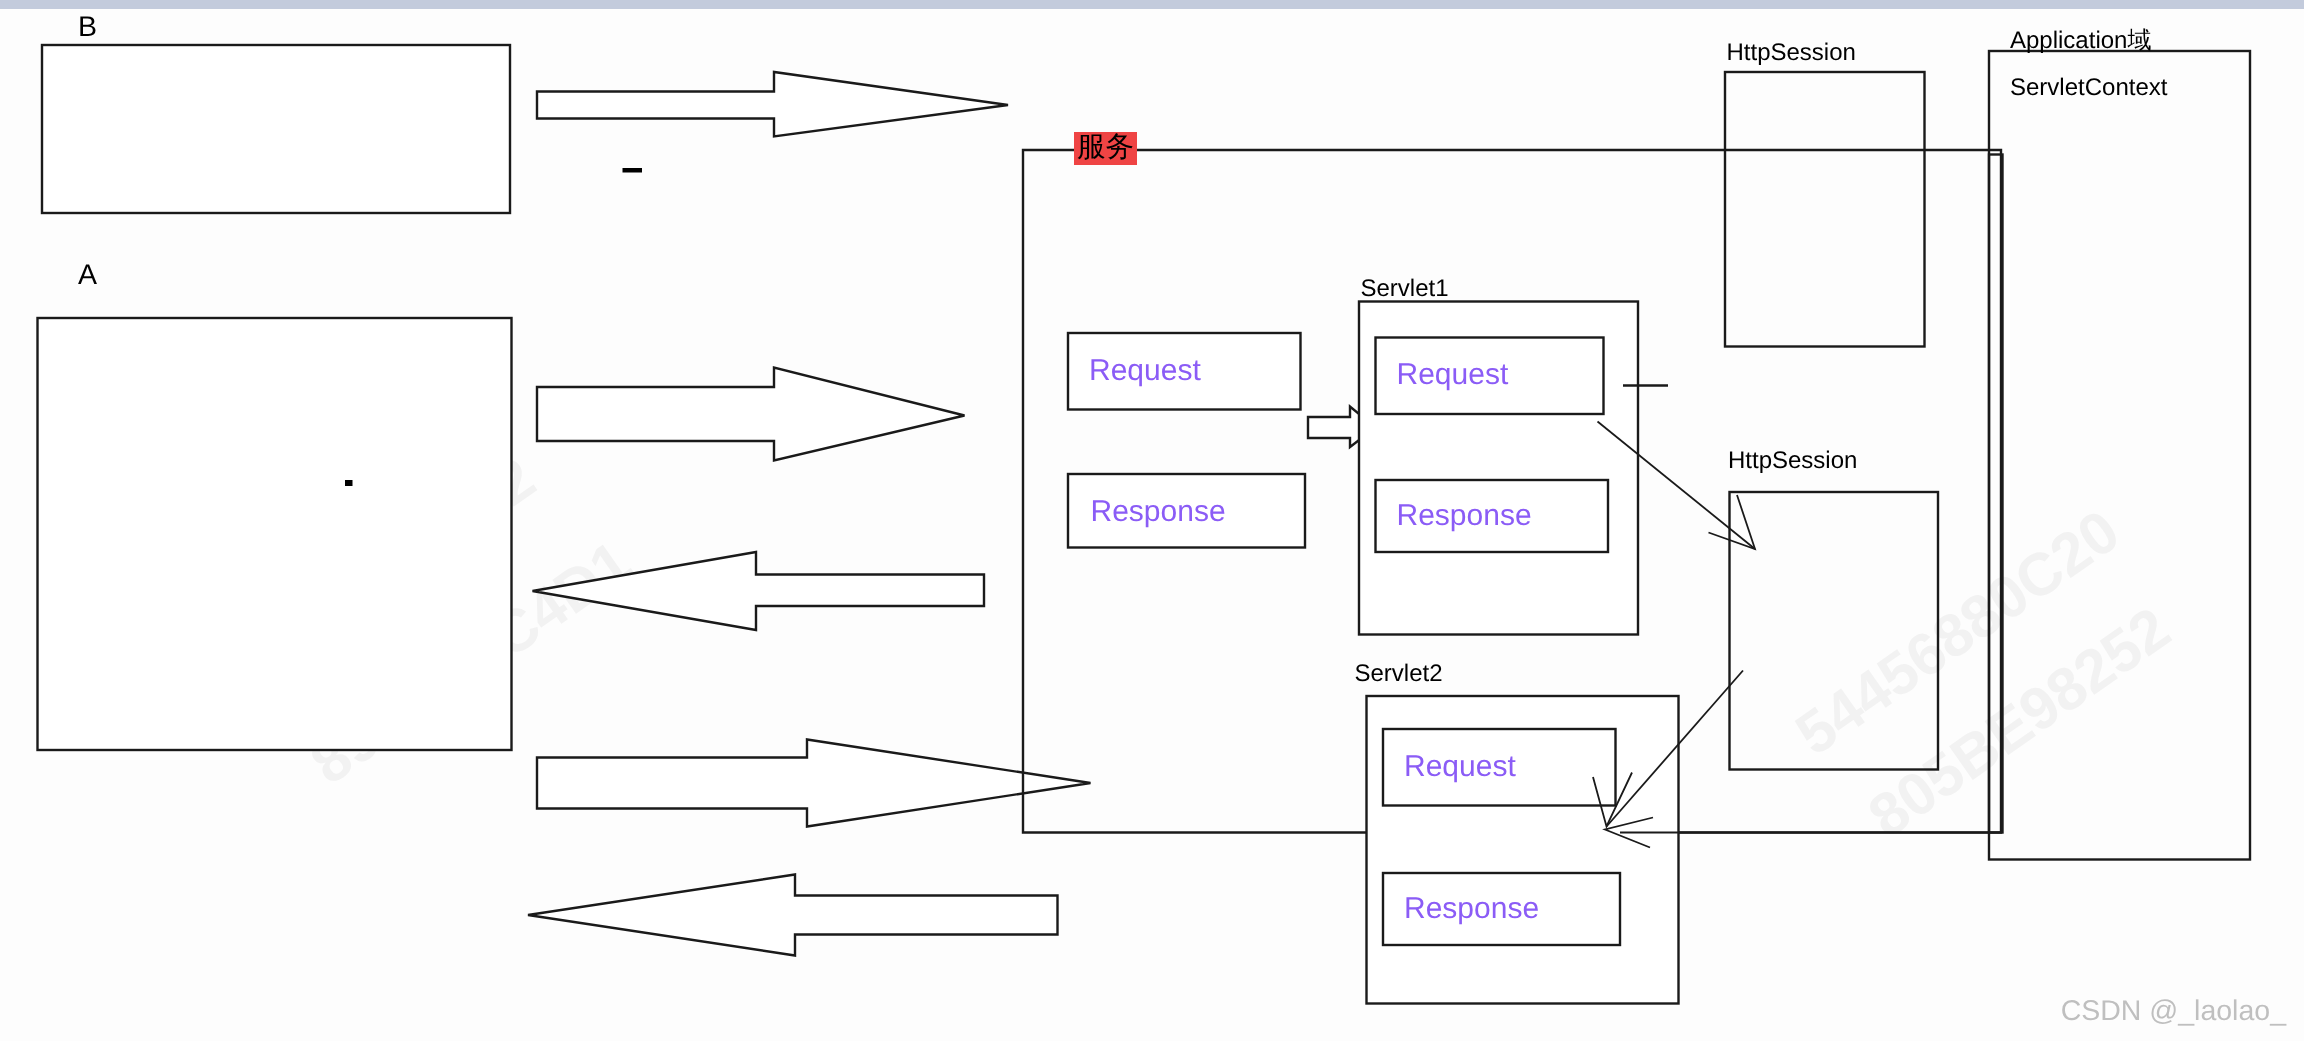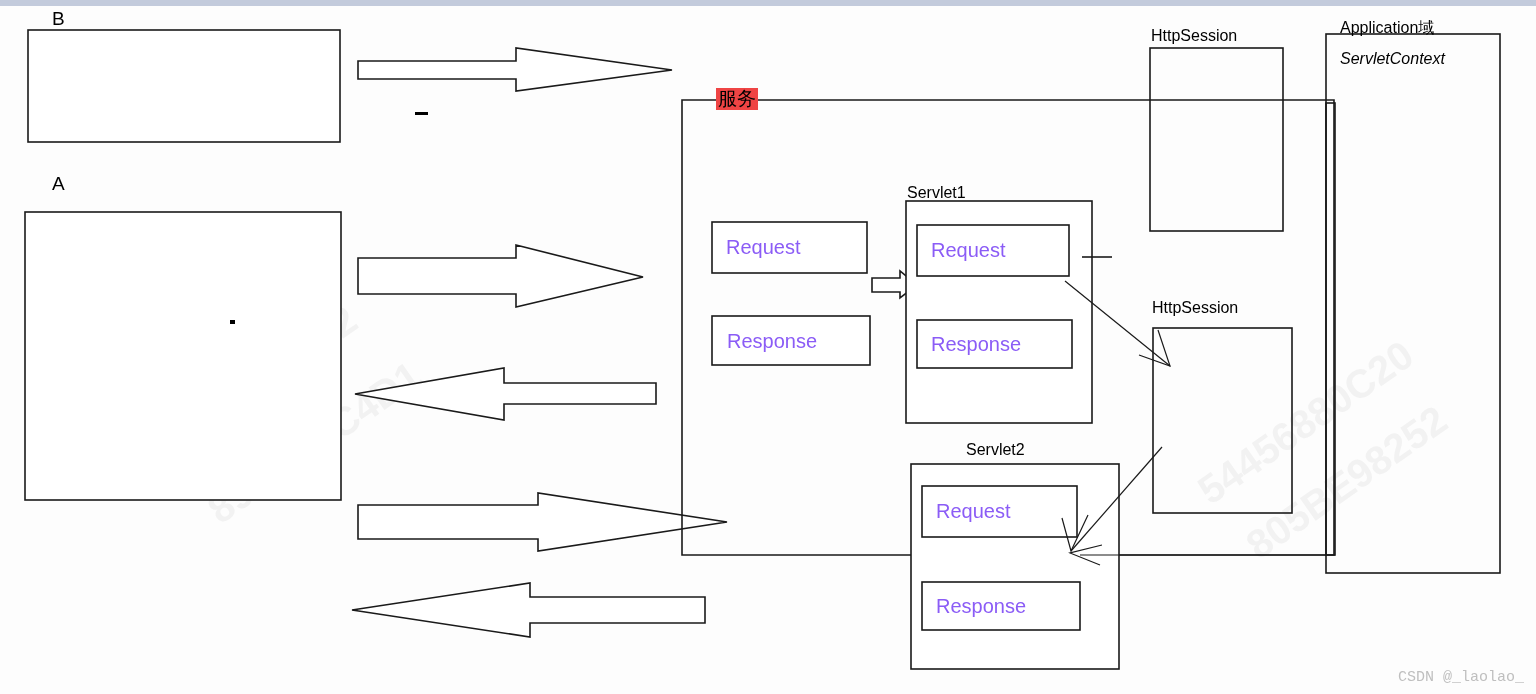--- a/index.html
+++ b/index.html
@@ -43,23 +43,23 @@
     color: #8b5cf6;
     font-size: 20px;
     white-space: nowrap;
     font-family: "Liberation Sans", sans-serif;
   }
   .watermark {
     position: absolute;
     right: 12px;
     bottom: 8px;
     color: #bfbfbf;
-    font-size: 15px;
+    font-size: 19px;
     white-space: nowrap;
-    font-family: Liberation Mono, monospace;
+    font-family: Liberation Sans, sans-serif;
   }
   .wm-bg {
     position: absolute;
     color: #f2f2f2;
     font-size: 40px;
     font-weight: bold;
     transform: rotate(-35deg);
     white-space: nowrap;
     user-select: none;
     font-family: "Liberation Sans", sans-serif;
@@ -139,25 +139,25 @@
 
   <div class="lbl" style="left:716px; top:88px; background:#ef4444; padding:0 2px;">服务</div>
 
   <div class="boxtext" style="left:726px; top:236px;">Request</div>
   <div class="boxtext" style="left:727px; top:330px;">Response</div>
 
   <div class="lbl lbl-big" style="left:907px; top:184px;">Servlet1</div>
   <div class="boxtext" style="left:931px; top:239px;">Request</div>
   <div class="boxtext" style="left:931px; top:333px;">Response</div>
 
-  <div class="lbl lbl-big" style="left:966px; top:441px;text-align:right;">Servlet2</div>
+  <div class="lbl lbl-big" style="left:903px; top:441px;text-align:right;">Servlet2</div>
   <div class="boxtext" style="left:936px; top:500px;">Request</div>
   <div class="boxtext" style="left:936px; top:595px;">Response</div>
 
   <div class="lbl lbl-big" style="left:1151px; top:27px;">HttpSession</div>
   <div class="lbl lbl-big" style="left:1152px; top:299px;">HttpSession</div>
 
   <div class="lbl lbl-big" style="left:1340px; top:19px;">Application域</div>
-  <div class="lbl lbl-big" style="left:1340px; top:50px;font-style:italic;">ServletContext</div>
+  <div class="lbl lbl-big" style="left:1340px; top:50px;">ServletContext</div>
 
   <div class="watermark">CSDN @_laolao_</div>
 
 </div>
 
 </body></html>

